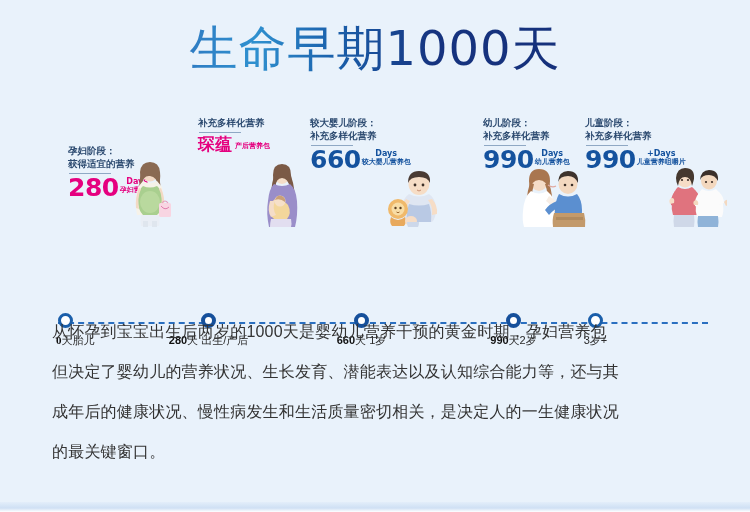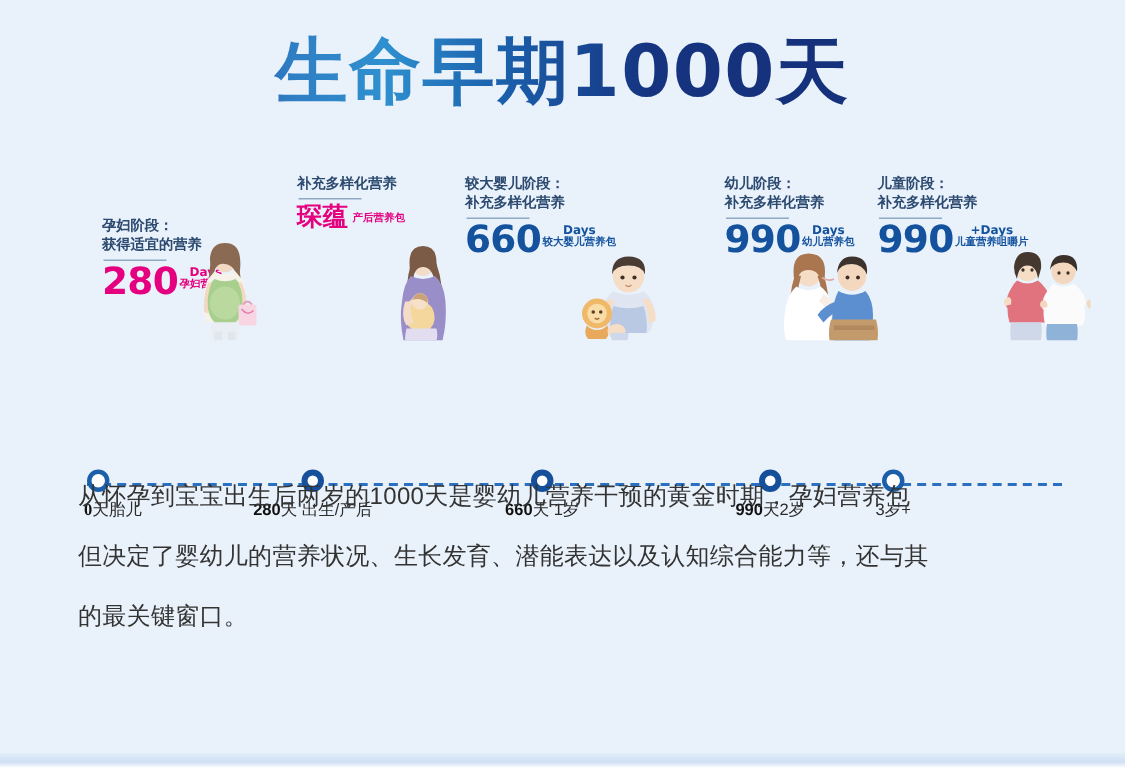--- a/index.html
+++ b/index.html
@@ -32,21 +32,21 @@
   }
 
   
   #title {
     position: absolute;
     top: 18px;
     left: 0; right: 0;
     text-align: center;
     font-family: "DejaVu Sans", "Liberation Sans", sans-serif;
     font-size: 48px;
-    font-weight: bold;
+    font-weight: normal;
     letter-spacing: 1px;
     line-height: 60px;
     background: linear-gradient(90deg,
         #1c3f94 0%,
         #1c3f94 14%,
         #2f7ec4 26%,
         #2f90cf 34%,
         #1b62ad 44%,
         #16337f 58%,
         #15307a 82%,
@@ -424,17 +424,18 @@
       <div class="tick-label">
         <b></b><span>3岁+</span>
       </div>
     </div>
 
   </div>
 
   <div id="paragraph">
     <span class="pline">从怀孕到宝宝出生后两岁的1000天是婴幼儿营养干预的黄金时期，孕妇营养包</span>
     <span class="pline">但决定了婴幼儿的营养状况、生长发育、潜能表达以及认知综合能力等，还与其</span>
+    <span class="pline">成年后的健康状况、慢性病发生和生活质量密切相关，是决定人的一生健康状况</span>
     <span class="pline">的最关键窗口。</span>
   </div>
 
   <div id="bottom-band"></div>
 </div>
 
 </body></html>

